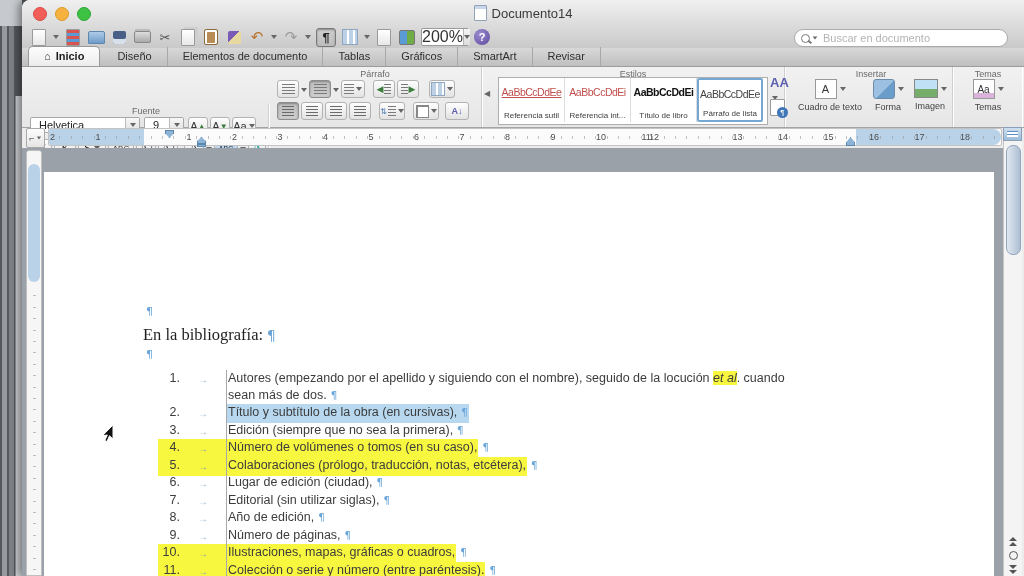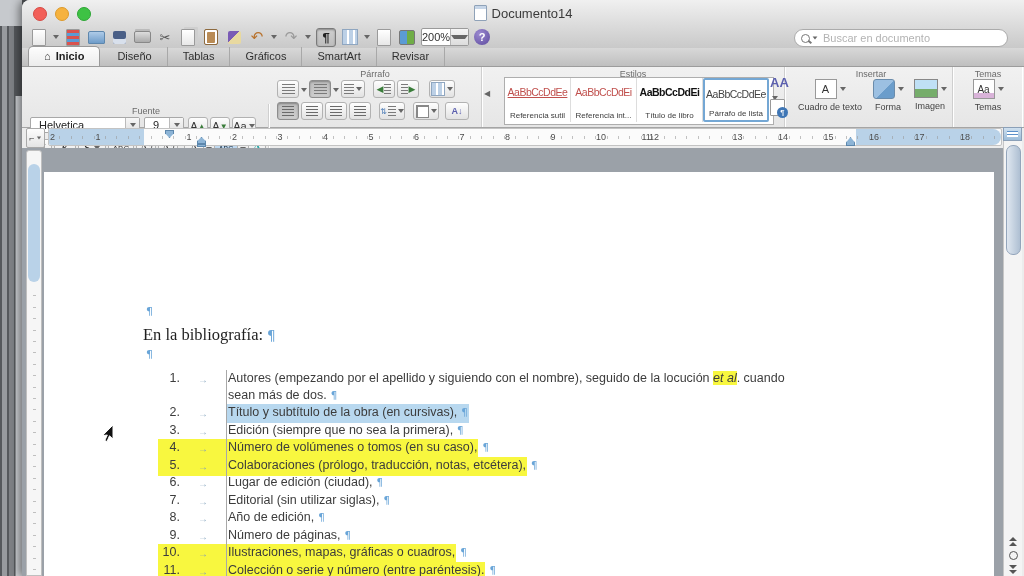--- a/index.html
+++ b/index.html
@@ -38,21 +38,21 @@
   .floppy{width:13px;height:13px;background:#4a5f86;border-radius:2px;box-shadow:inset 0 -5px 0 #d8e0ec;}
   .printer{width:15px;height:10px;background:linear-gradient(#ddd,#aaa);border:1px solid #888;border-radius:2px;box-shadow:0 -3px 0 -1px #bbb;}
   .clipb{width:12px;height:14px;background:#b98b55;border:1px solid #8d6a3f;border-radius:2px;box-shadow:inset 2px 2px 0 #fff,inset -2px -1px 0 #fff;}
   .brush{width:13px;height:13px;background:linear-gradient(135deg,#7a5bb5 45%,#e8d9a0 45%);border-radius:2px;}
   .tbi.toggled{border:1px solid #7a7a7a;border-radius:3px;background:linear-gradient(#cfcfcf,#bdbdbd);
                box-shadow:inset 0 1px 2px rgba(0,0,0,.35);color:#222;font-weight:bold;}
   .cols{width:14px;height:14px;border:1px solid #8fa6c0;background:
         linear-gradient(90deg,#bcd0e6 0 4px,#fff 4px 6px,#bcd0e6 6px 10px,#fff 10px 12px,#bcd0e6 12px);}
   .media{width:14px;height:13px;background:linear-gradient(90deg,#5b9bd5 50%,#70ad47 50%);border:1px solid #777;border-radius:2px;}
   .zoombox{width:46px;height:16px;background:#fff;border:1px solid #9a9a9a;border-radius:2px;
-           font-size:11px;color:#333;display:flex;align-items:center;}
+           font-size:16px;color:#333;display:flex;align-items:center;}
   .zoombox span{flex:1;text-align:center;}
   .zoomstep{width:11px;height:100%;border-left:1px solid #b5b5b5;background:linear-gradient(#f5f5f5,#ddd);display:flex;align-items:center;justify-content:center;}
   .helpbtn{width:16px;height:16px;border-radius:50%;background:radial-gradient(circle at 35% 30%,#9b8ad0,#5d4a9e);
            color:#fff;font-size:11px;font-weight:bold;display:flex;align-items:center;justify-content:center;}
   .search{right:16px;top:29px;width:200px;height:16px;background:#fff;border:1px solid #ababab;border-radius:9px;
           display:flex;align-items:center;padding:0 6px;}
   .mag{width:7px;height:7px;border:1.5px solid #777;border-radius:50%;position:relative;margin-right:2px;flex:none;}
   .mag::after{content:"";position:absolute;left:6px;top:6px;width:4px;height:1.5px;background:#777;transform:rotate(40deg);}
   .search input{border:none;outline:none;flex:1;font-size:11px;color:#444;background:transparent;min-width:0;
                 font-family:"Liberation Sans",sans-serif;}
@@ -78,21 +78,21 @@
   .combo .cv{flex:1;padding-left:8px;}
   .combo .cd{width:13px;height:100%;border-left:1px solid #bbb;background:linear-gradient(#f7f7f7,#e0e0e0);
              display:flex;align-items:center;justify-content:center;}
   .serifb{font-family:"Liberation Serif",serif;font-size:13px;}
   .lines-ic{width:13px;height:10px;background:repeating-linear-gradient(#7a7a7a 0 1px,transparent 1px 3px);}
   .al-left{background:repeating-linear-gradient(#6a6a6a 0 1px,transparent 1px 3px);width:12px;height:10px;}
   .sup{font-size:8px;vertical-align:4px;}
   .subb{font-size:8px;vertical-align:-2px;}
 
   
-  .gal{position:absolute;left:22px;top:10px;width:268px;height:46px;background:#fff;border:1px solid #aeaeae;display:flex;}
+  .gal{position:absolute;left:16px;top:10px;width:268px;height:46px;background:#fff;border:1px solid #aeaeae;display:flex;}
   .galarrow{position:absolute;left:2px;top:22px;font-size:8px;color:#666;}
   .card{width:66px;height:44px;border-right:1px solid #ddd;position:relative;box-sizing:border-box;padding-top:8px;text-align:center;}
   .card .samp{font-size:10.5px;letter-spacing:-.5px;}
   .card .cname{position:absolute;bottom:2px;width:100%;font-size:8px;color:#3c3c3c;}
   .card.sel{border:2px solid #74a7d4;border-radius:2px;}
   .s1{color:#c0504d;text-decoration:underline;}
   .s2{color:#c0504d;}
   .s3{color:#111;font-weight:bold;}
   .s4{color:#444;}
   .manage{position:absolute;left:288px;top:8px;font-size:13px;font-weight:bold;color:#5b5fae;}
@@ -233,20 +233,21 @@
       <div class="abs search">
         <span class="mag"></span>
         <span class="caret" style="transform:scale(.8);margin-right:3px;"></span>
         <input placeholder="Buscar en documento" style="">
       </div>
     </div>
 
     <div class="abs tabs">
       <span class="tab active"><span class="homeg">⌂</span><span>Inicio</span></span>
       <span class="tab">Diseño</span>
+      <span class="tab">Elementos de documento</span>
       <span class="tab">Tablas</span>
       <span class="tab">Gráficos</span>
       <span class="tab">SmartArt</span>
       <span class="tab">Revisar</span>
     </div>
 
     <div class="abs ribbon">
 
       <div class="grp" style="left:2px;width:244px;margin-top:37px;">
         <div class="grplabel">Fuente</div>

